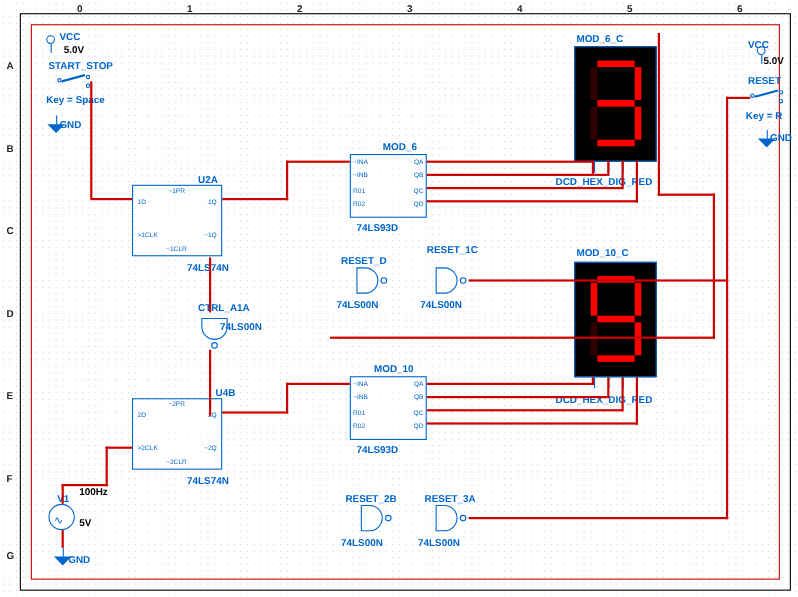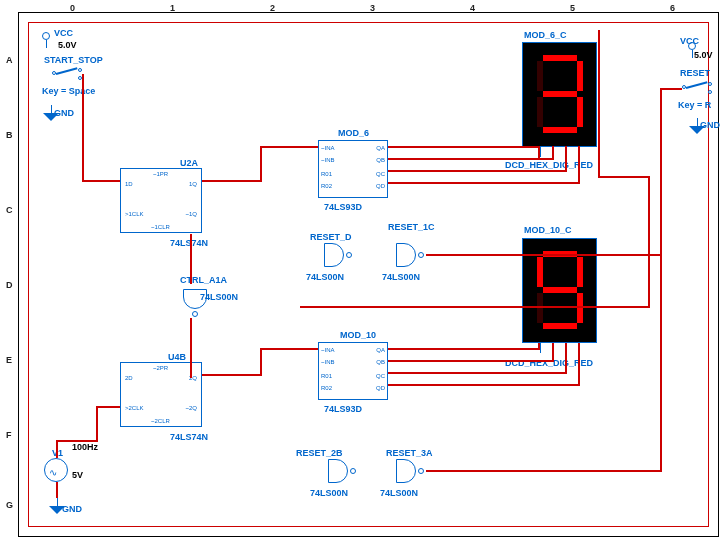--- a/index.html
+++ b/index.html
@@ -105,39 +105,39 @@
 <div class="component-box" style="left:120px;top:168px;width:82px;height:65px">
   <div class="pin-text" style="left:4px;top:12px">1D</div>
   <div class="pin-text" style="left:4px;top:42px">&gt;1CLK</div>
   <div class="pin-text" style="right:4px;top:12px">1Q</div>
   <div class="pin-text" style="right:4px;top:42px">~1Q</div>
   <div class="pin-text" style="left:32px;top:2px">~1PR</div>
   <div class="pin-text" style="left:30px;bottom:2px">~1CLR</div>
 </div>
 <div class="lbl blue" style="left:170px;top:238px">74LS74N</div>
 
-<div class="lbl blue" style="left:168px;top:352px">U4B</div>
+<div class="lbl blue" style="left:196px;top:352px">U4B</div>
 <div class="component-box" style="left:120px;top:362px;width:82px;height:65px">
   <div class="pin-text" style="left:4px;top:12px">2D</div>
   <div class="pin-text" style="left:4px;top:42px">&gt;2CLK</div>
   <div class="pin-text" style="right:4px;top:12px">2Q</div>
   <div class="pin-text" style="right:4px;top:42px">~2Q</div>
   <div class="pin-text" style="left:32px;top:2px">~2PR</div>
   <div class="pin-text" style="left:30px;bottom:2px">~2CLR</div>
 </div>
 <div class="lbl blue" style="left:170px;top:432px">74LS74N</div>
 
 <div class="lbl blue" style="left:180px;top:275px">CTRL_A1A</div>
 <div class="nand-gate" style="left:178px;top:286px;transform:rotate(90deg)">
       <div class="nand-body"></div>
       <div class="nand-bubble"></div>
     </div>
 <div class="lbl blue" style="left:200px;top:292px">74LS00N</div>
 
-<div class="lbl blue" style="left:338px;top:128px">MOD_6</div>
+<div class="lbl blue" style="left:348px;top:128px">MOD_6</div>
 <div class="component-box" style="left:318px;top:140px;width:70px;height:58px">
   <div class="pin-text" style="left:2px;top:4px">~INA</div>
   <div class="pin-text" style="left:2px;top:16px">~INB</div>
   <div class="pin-text" style="left:2px;top:30px">R01</div>
   <div class="pin-text" style="left:2px;top:42px">R02</div>
   <div class="pin-text" style="right:2px;top:4px">QA</div>
   <div class="pin-text" style="right:2px;top:16px">QB</div>
   <div class="pin-text" style="right:2px;top:30px">QC</div>
   <div class="pin-text" style="right:2px;top:42px">QD</div>
 </div>
@@ -163,21 +163,21 @@
   <div class="pin-text" style="left:2px;top:16px">~INB</div>
   <div class="pin-text" style="left:2px;top:30px">R01</div>
   <div class="pin-text" style="left:2px;top:42px">R02</div>
   <div class="pin-text" style="right:2px;top:4px">QA</div>
   <div class="pin-text" style="right:2px;top:16px">QB</div>
   <div class="pin-text" style="right:2px;top:30px">QC</div>
   <div class="pin-text" style="right:2px;top:42px">QD</div>
 </div>
 <div class="lbl blue" style="left:324px;top:404px">74LS93D</div>
 
-<div class="lbl blue" style="left:296px;top:448px">RESET_2B</div>
+<div class="lbl blue" style="left:314px;top:448px">RESET_2B</div>
 <div class="nand-gate" style="left:322px;top:459px">
       <div class="nand-body"></div>
       <div class="nand-bubble"></div>
     </div>
 <div class="lbl blue" style="left:310px;top:488px">74LS00N</div>
 
 <div class="lbl blue" style="left:386px;top:448px">RESET_3A</div>
 <div class="nand-gate" style="left:390px;top:459px">
       <div class="nand-body"></div>
       <div class="nand-bubble"></div>

